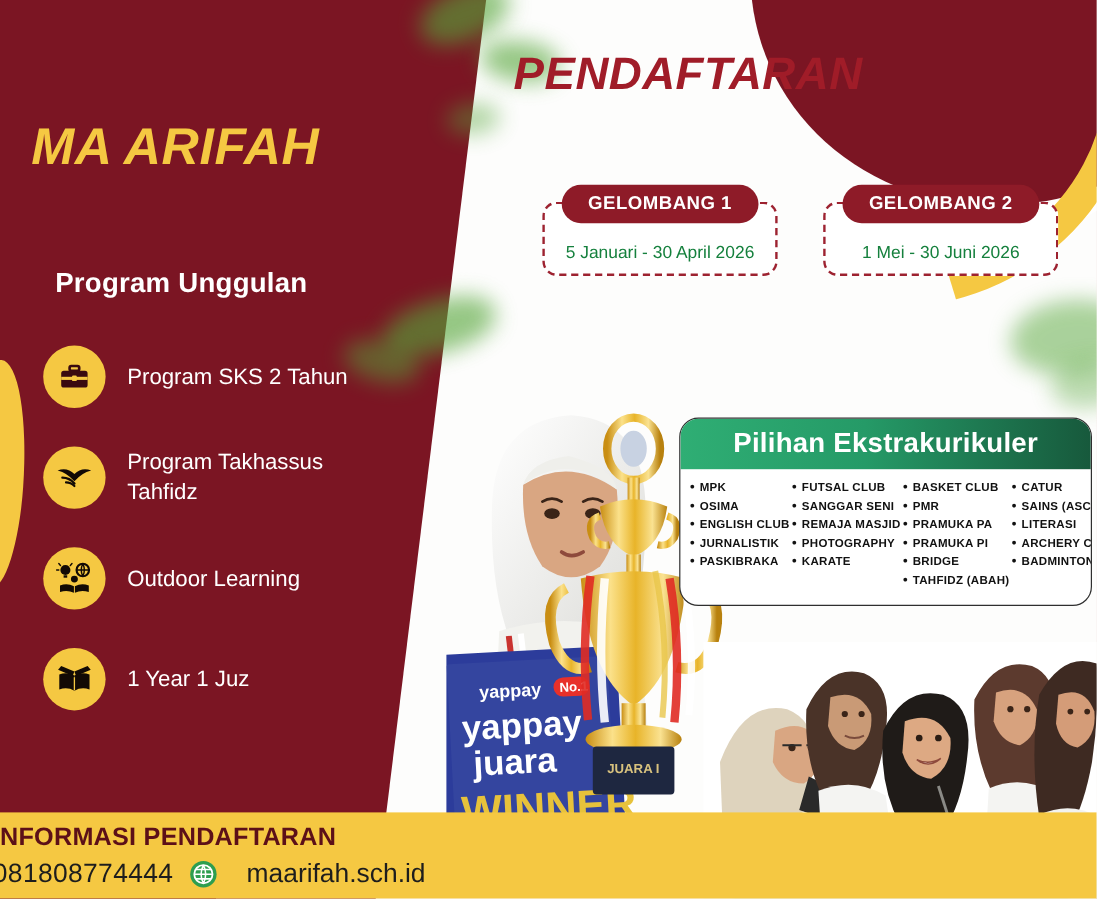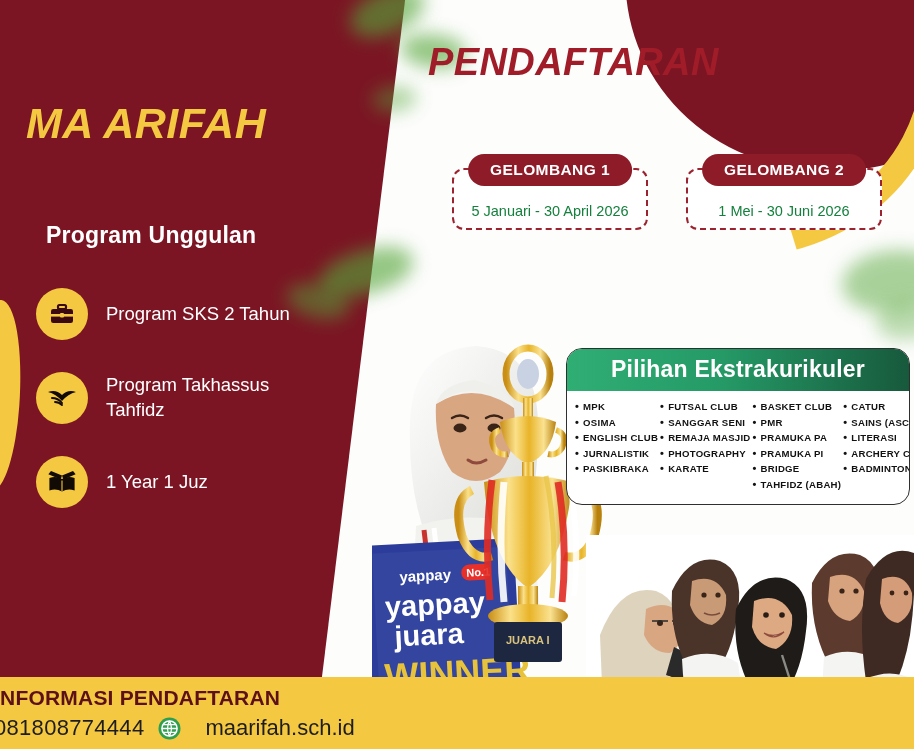--- a/index.html
+++ b/index.html
@@ -276,20 +276,35 @@
       <div class="prog-badge">
         <svg width="32" height="28" viewBox="0 0 32 28">
           <path d="M2 8 Q10 5 16 11 Q22 5 30 8 Q22 10 16 17 Q10 10 2 8 Z" fill="#120A05"></path>
           <path d="M6 14 Q12 14 16 19" fill="none" stroke="#120A05" stroke-width="2" stroke-linecap="round"></path>
           <path d="M9 18 Q13 18 16 21" fill="none" stroke="#120A05" stroke-width="1.8" stroke-linecap="round"></path>
         </svg>
       </div>
       <div class="prog-label">Program Takhassus Tahfidz</div>
     </div>
 
+    <div class="prog-item">
+      <div class="prog-badge">
+        <svg width="32" height="30" viewBox="0 0 32 30">
+          <circle cx="8.5" cy="8" r="4.2" fill="#120A05"></circle>
+          <rect x="7" y="12.4" width="3" height="2" fill="#120A05"></rect>
+          <path d="M4.4 4.2 L3 2.6 M12.6 4.2 L14 2.6 M3 8 L1.2 8" stroke="#120A05" stroke-width="1.2" stroke-linecap="round"></path>
+          <circle cx="23" cy="8" r="5.2" fill="none" stroke="#120A05" stroke-width="1.8"></circle>
+          <path d="M17.8 8 H28.2 M23 2.8 Q25.6 8 23 13.2 M23 2.8 Q20.4 8 23 13.2" stroke="#120A05" stroke-width="1.2" fill="none"></path>
+          <circle cx="16" cy="15.6" r="2.9" fill="#120A05"></circle>
+          <path d="M4 21 Q10 18.6 15.6 21.6 L15.6 27 Q10 24.2 4 26.4 Z" fill="#120A05"></path>
+          <path d="M28 21 Q22 18.6 16.4 21.6 L16.4 27 Q22 24.2 28 26.4 Z" fill="#120A05"></path>
+        </svg>
+      </div>
+      <div class="prog-label">Outdoor Learning</div>
+    </div>
 
     <div class="prog-item">
       <div class="prog-badge">
         <svg width="32" height="28" viewBox="0 0 32 28">
           <path d="M16 7.5 L5 3 L2.4 6.2 L14.6 11.4 Z" fill="#120A05"></path>
           <path d="M16 7.5 L27 3 L29.6 6.2 L17.4 11.4 Z" fill="#120A05"></path>
           <path d="M16 11 Q10 7.6 3.4 10 L3.4 22.6 Q10 20.2 16 23.6 Z" fill="#120A05"></path>
           <path d="M16 11 Q22 7.6 28.6 10 L28.6 22.6 Q22 20.2 16 23.6 Z" fill="#120A05"></path>
           <path d="M16 12.4 L16 23.2" stroke="#F5C842" stroke-width="1.1"></path>
         </svg>

